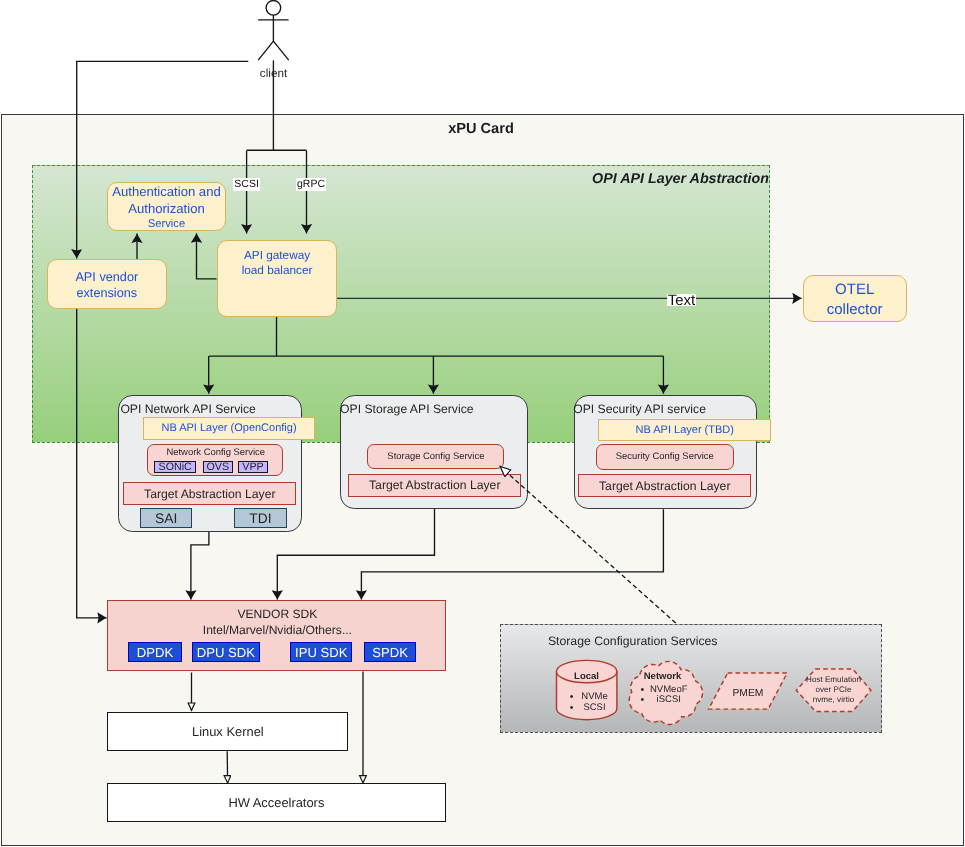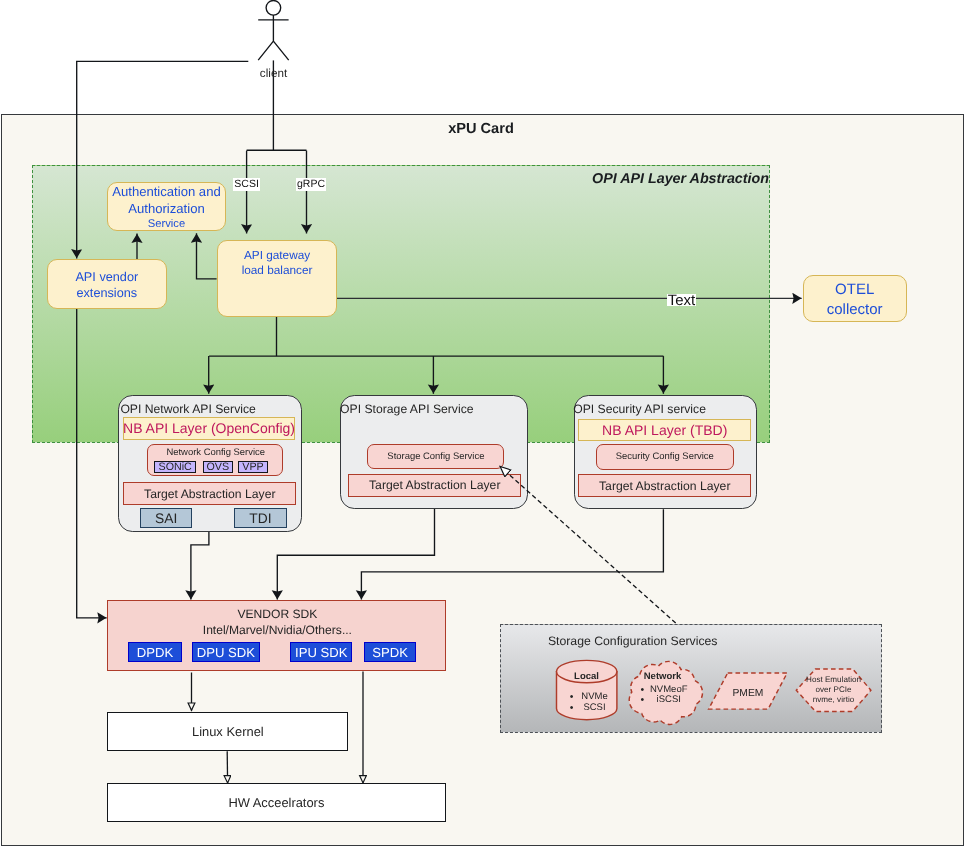--- a/index.html
+++ b/index.html
@@ -23,21 +23,21 @@
 
   .ybox{background:#fdf1cd;border:1.3px solid #d6b656;border-radius:10px;
         display:flex;flex-direction:column;align-items:center;justify-content:center;
         font-size:12.8px;color:#1d4ed8;}
   .ybox span{display:block;white-space:nowrap;}
 
   .svc{background:#ecedee;border:1.3px solid #36393d;border-radius:14.3px;}
   .svc-title{position:absolute;font-size:12.2px;color:#262626;white-space:nowrap;}
   .nb{position:absolute;background:#fdf1cd;border:1.1px solid #d6b656;
       display:flex;align-items:center;justify-content:center;
-      font-size:14px;color:#be185d;white-space:nowrap;}
+      font-size:11px;color:#1d4ed8;white-space:nowrap;margin-left:20px;}
   .cfg{position:absolute;background:#f8d5d2;border:1.2px solid #ae3c2a;border-radius:7px;
        font-size:9.45px;color:#262626;}
   .tal{position:absolute;background:#f8d5d2;border:1.2px solid #ae3c2a;
        display:flex;align-items:center;justify-content:center;
        font-size:12.2px;color:#262626;white-space:nowrap;}
   .chipw{position:absolute;background:#c4b5fd;border:1.1px solid #13161a;
       display:flex;align-items:center;justify-content:center;
       font-size:10.7px;color:#262626;white-space:nowrap;}
   .foot{position:absolute;background:#b4c7d7;border:1.2px solid #23415f;
       display:flex;align-items:center;justify-content:center;

